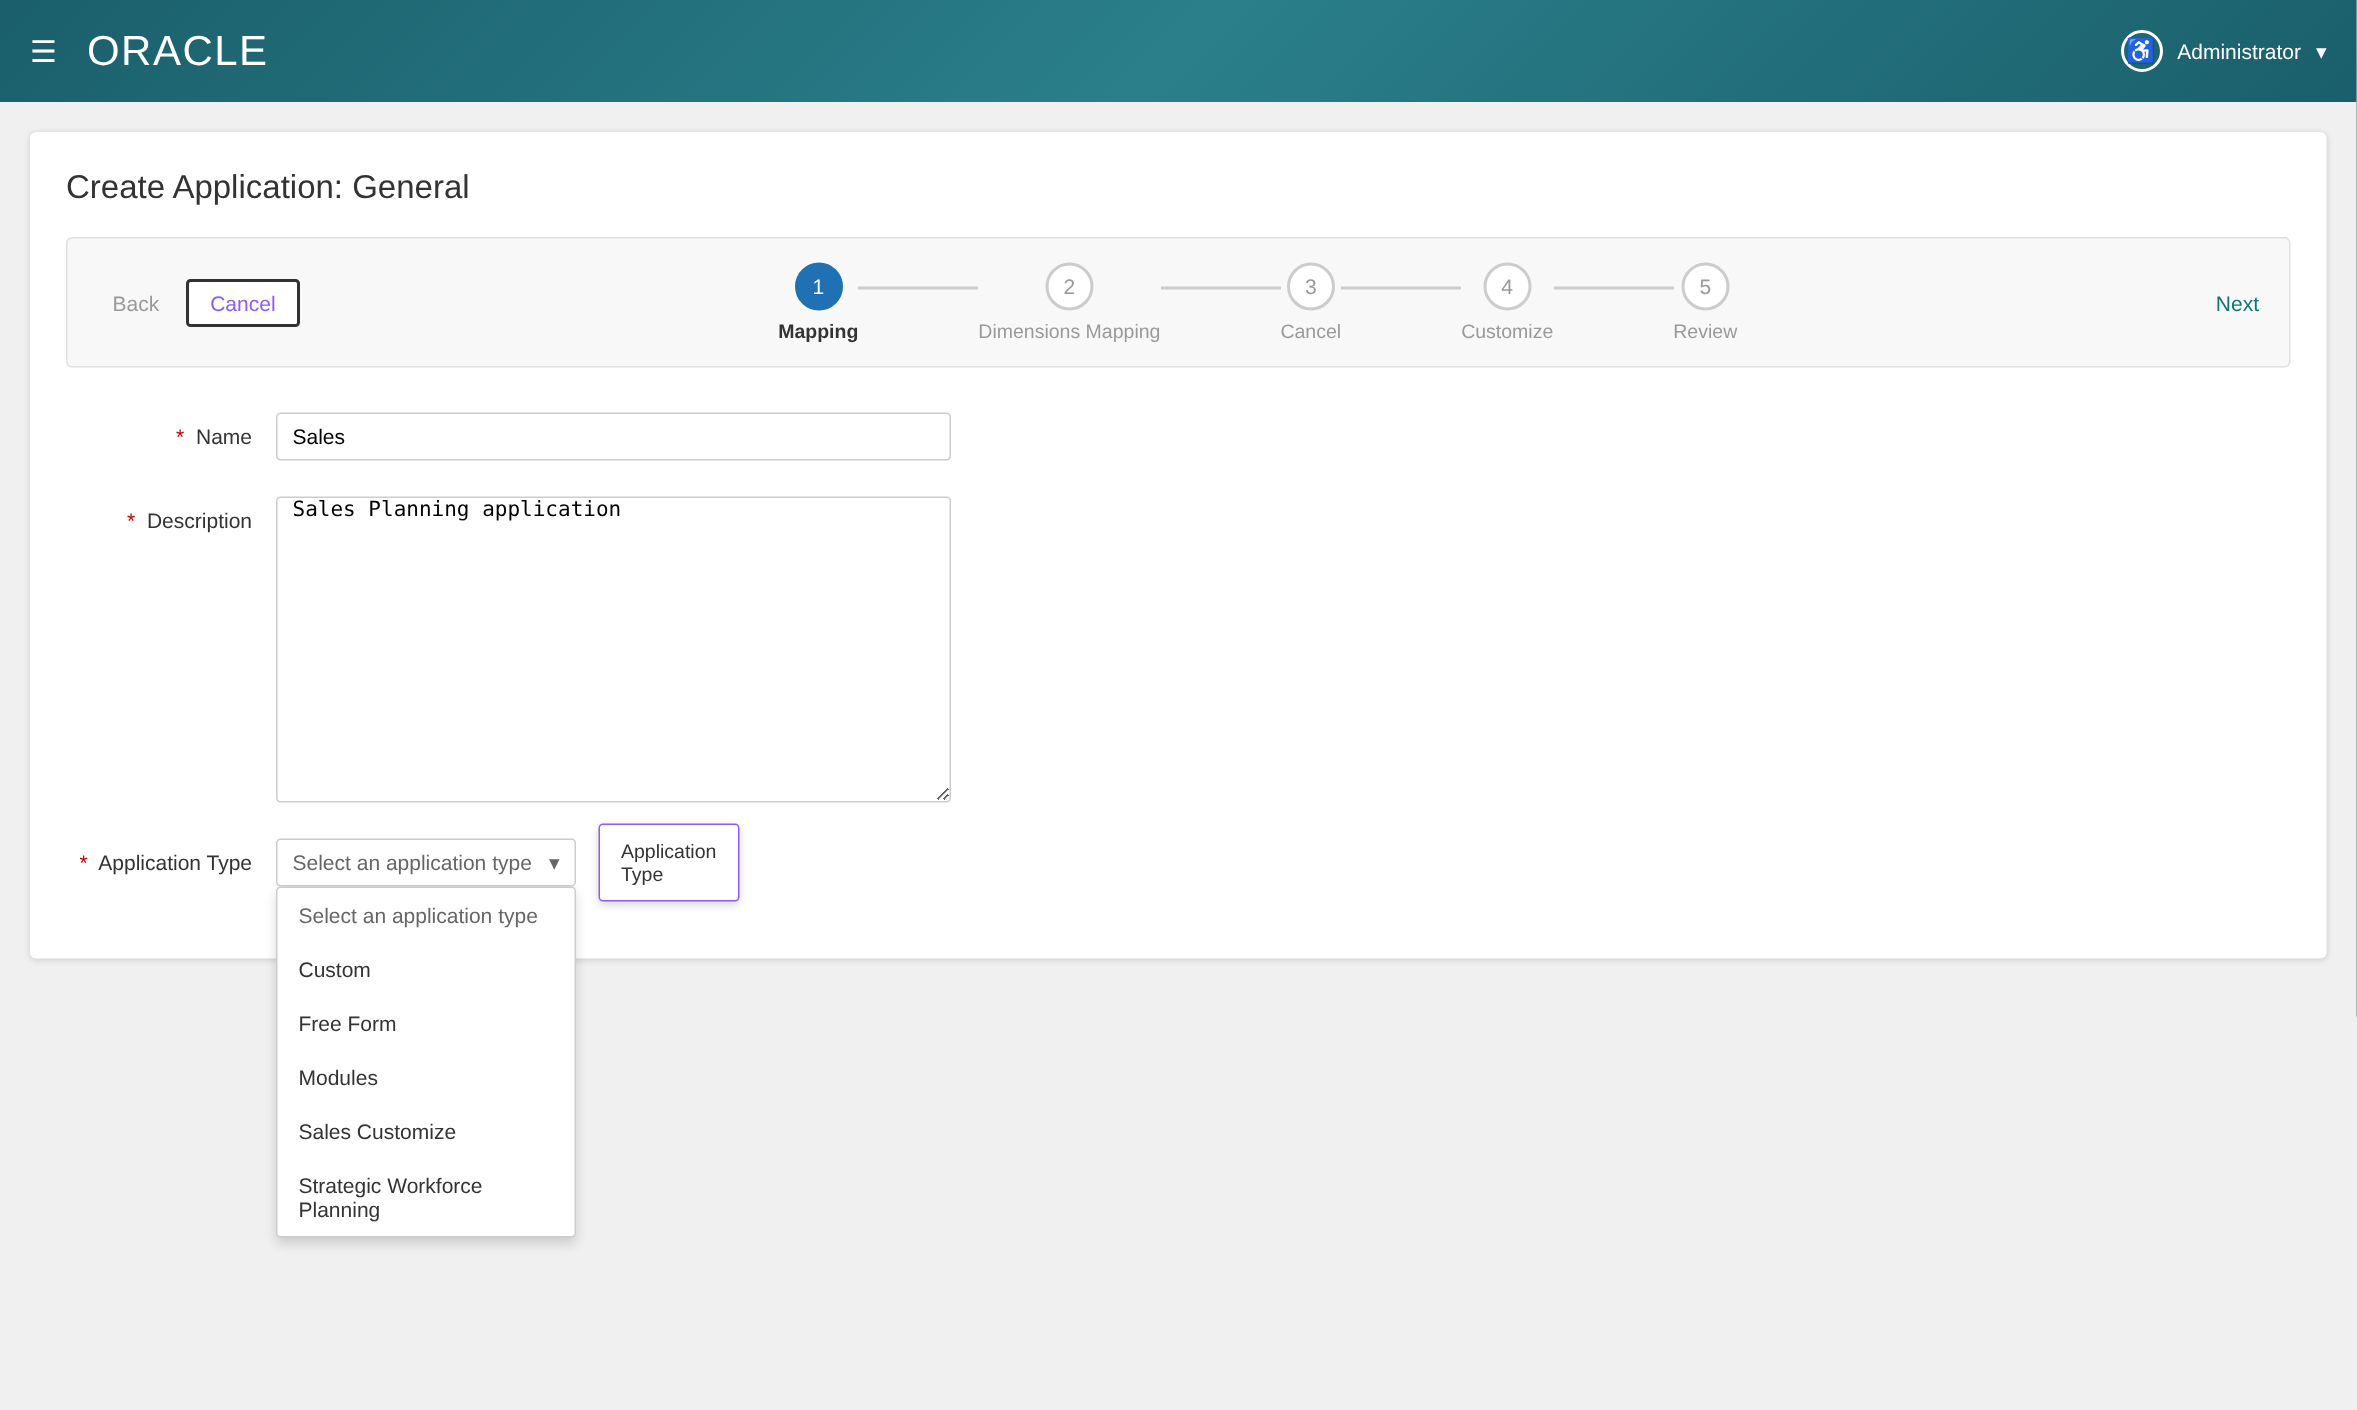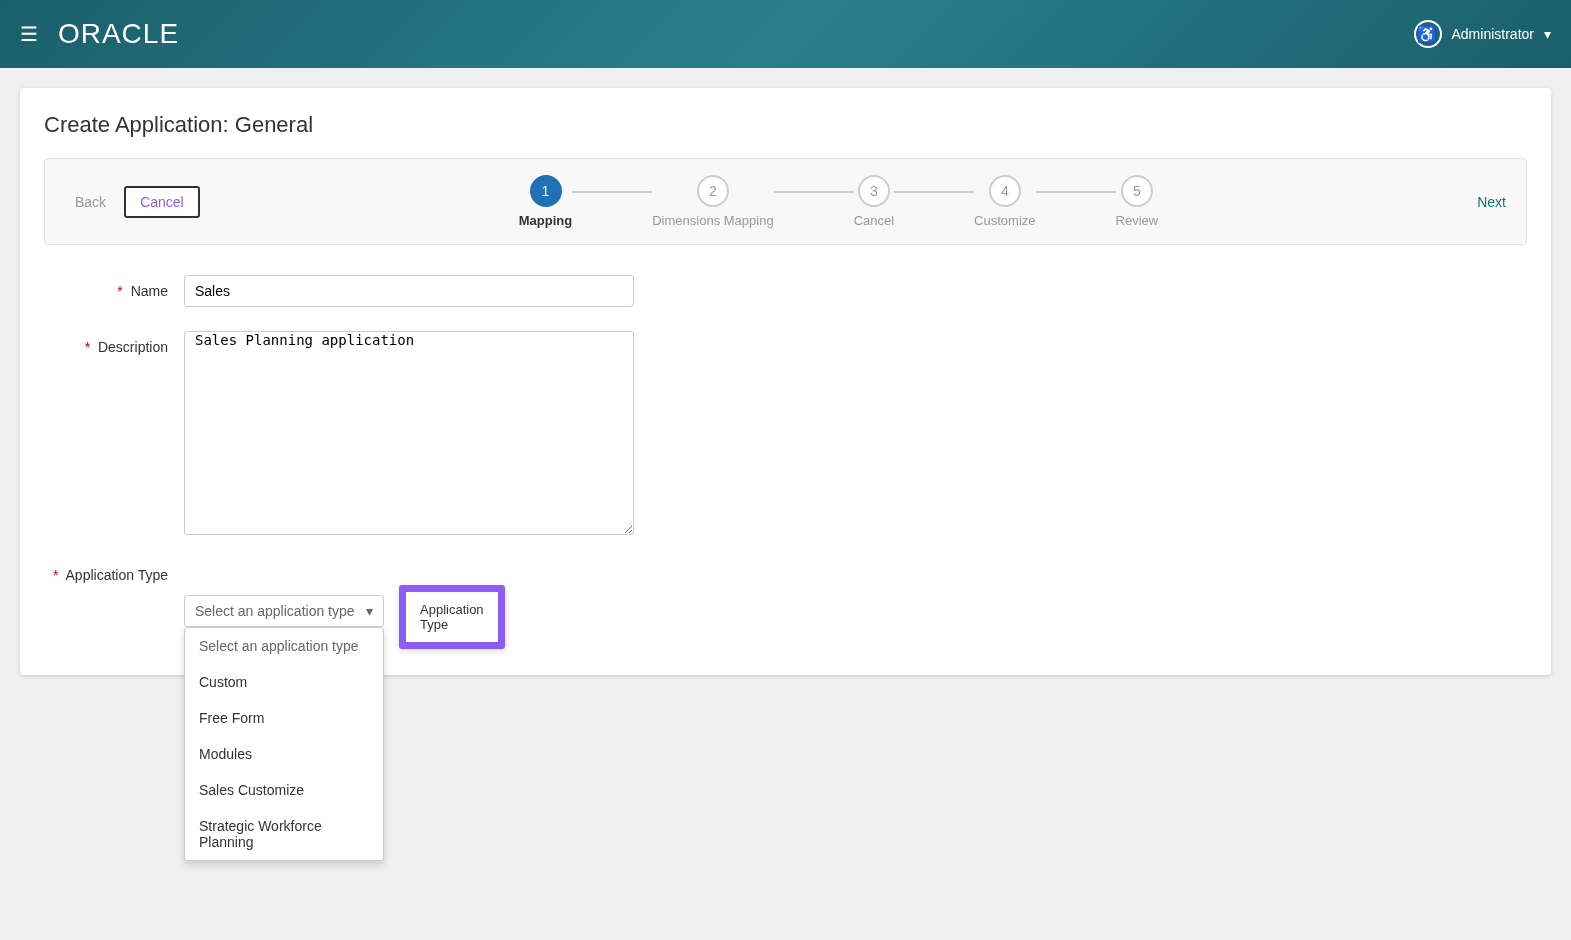--- a/index.html
+++ b/index.html
@@ -222,21 +222,20 @@
       font-size: 14px;
       width: 450px;
       height: 204px;
       outline: none;
       resize: both;
     }
 
     
     .dropdown-wrapper {
       position: relative;
-      margin-top: 36px;
     }
 
     .form-select-btn {
       border: 1px solid #ccc;
       border-radius: 3px;
       padding: 7px 10px;
       font-size: 14px;
       width: 200px;
       background: white;
       cursor: pointer;
@@ -268,21 +267,21 @@
     .dropdown-item.placeholder {
       color: #666;
     }
 
     
     .tooltip-box {
       position: absolute;
       top: -10px;
       left: 215px;
       background: white;
-      border: 7px solid #8b5cf6;
+      border: 1px solid #8b5cf6;
       border-radius: 3px;
       box-shadow: 0 2px 6px rgba(0,0,0,0.15);
       padding: 10px 14px;
       font-size: 13px;
       color: #333;
       white-space: nowrap;
       z-index: 200;
       pointer-events: none;
     }
 

